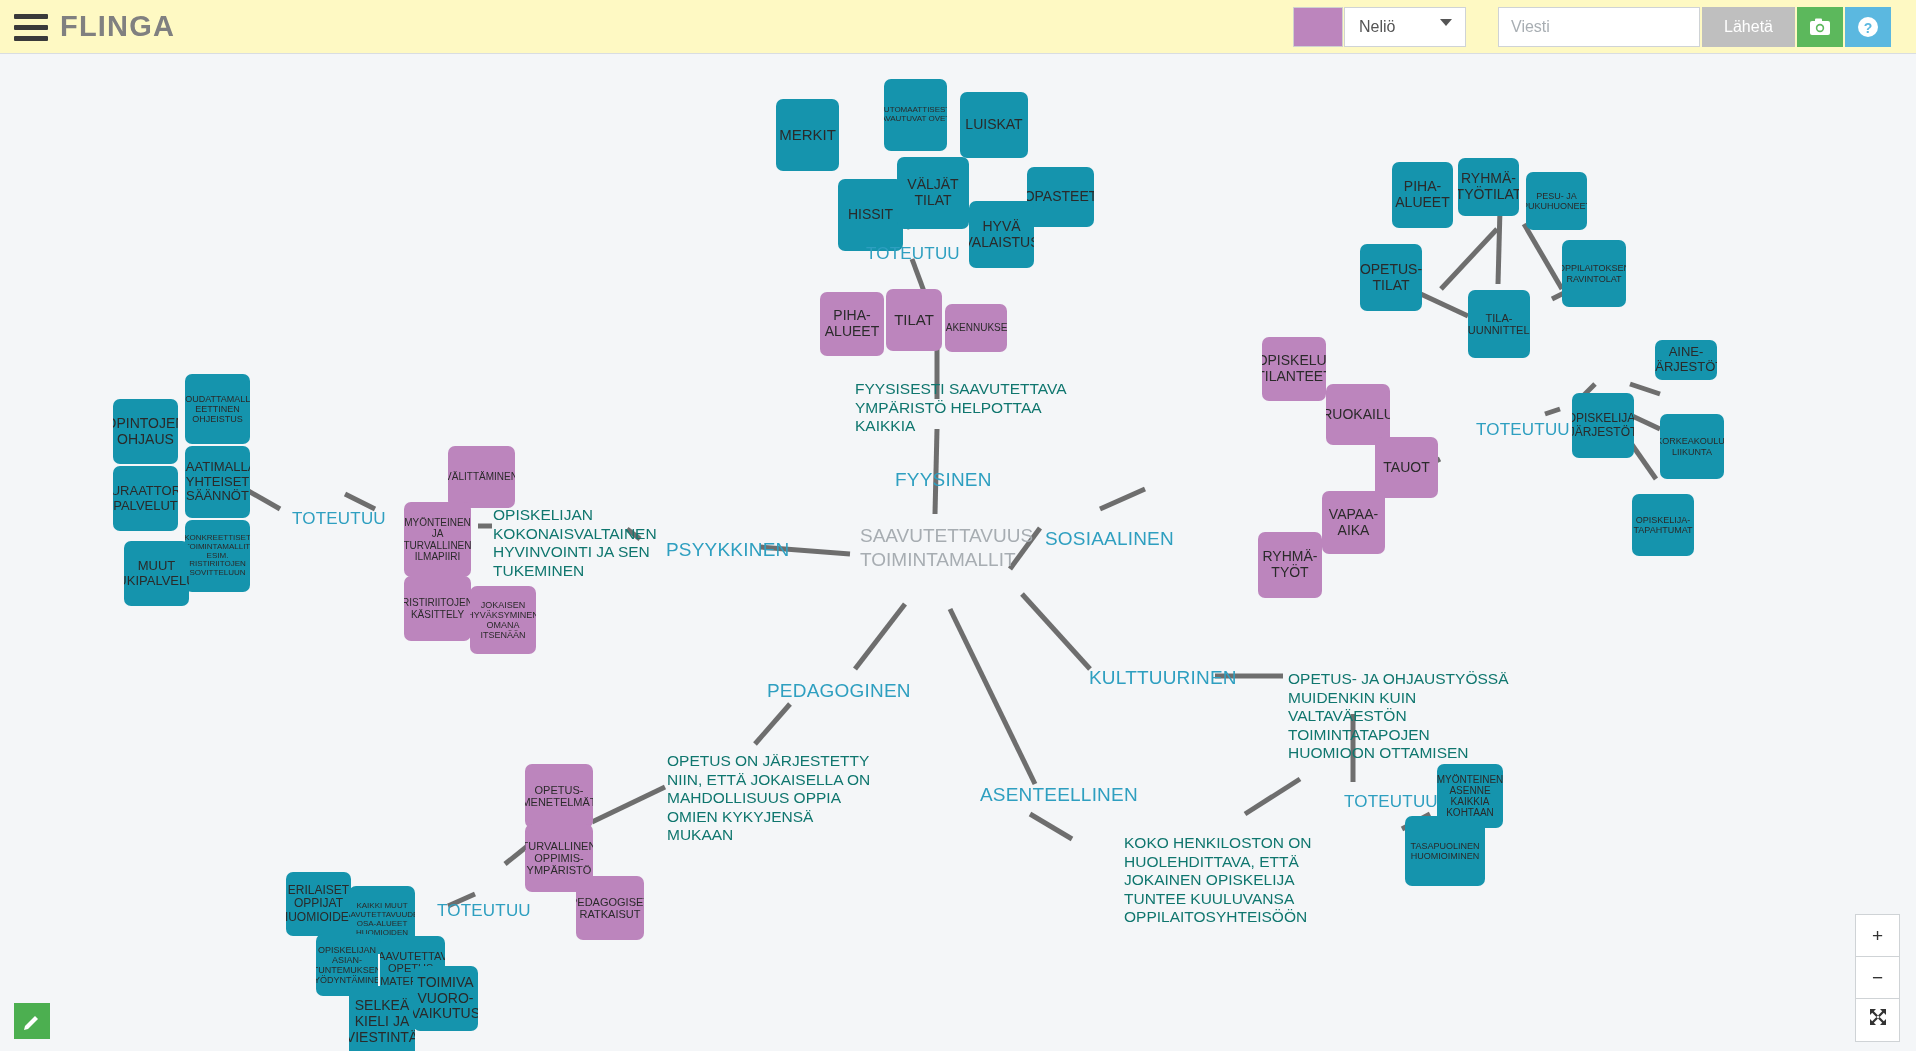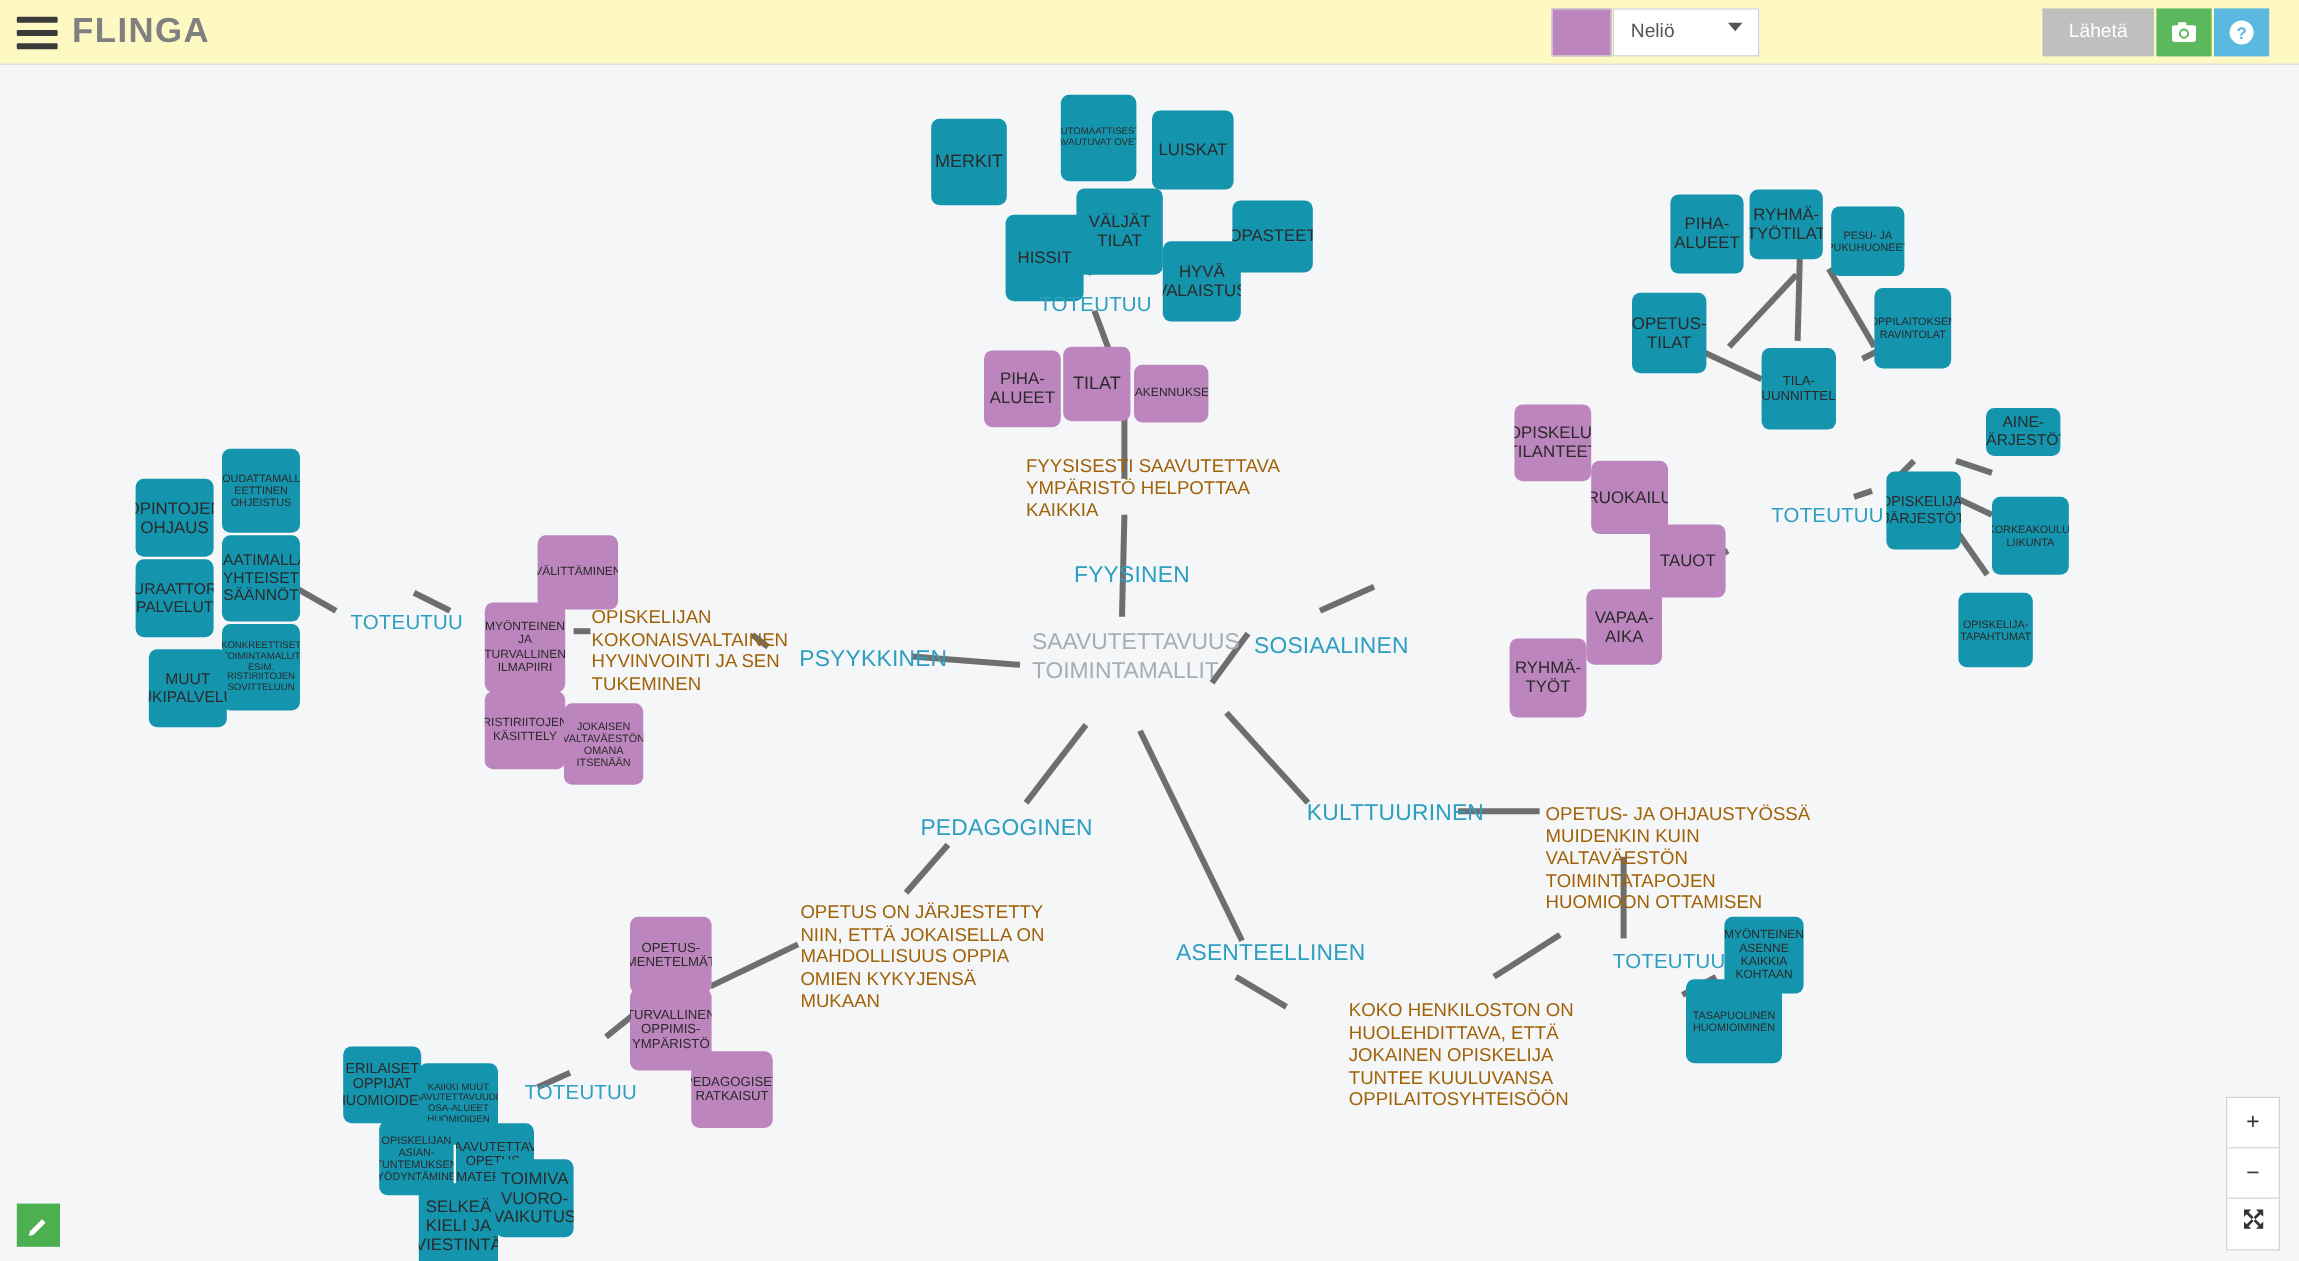--- a/index.html
+++ b/index.html
@@ -132,21 +132,21 @@
     position: absolute;
     color: #a7adb2;
     font-size: 19px;
     line-height: 1.25;
     white-space: pre-line;
     text-align: left;
     user-select: none;
   }
   .pinktext {
     position: absolute;
-    color: #a16207;
+    color: #0f766e;
     font-size: 15.5px;
     line-height: 1.2;
     white-space: pre-line;
     user-select: none;
   }
 
   
   #edit-fab {
     position: absolute; left: 14px; top: 1003px;
     width: 36px; height: 36px;
@@ -177,20 +177,21 @@
     <span></span>
   </div>
 
   <div id="brand">FLINGA</div>
 
   <div class="hdr-ctl" id="color-swatch"></div>
 
   <div id="shape-select">Neliö</div>
   <div id="shape-caret"></div>
 
+  <input class="hdr-ctl" id="msg-input" type="text" placeholder="Viesti" style="">
 
   <button class="hdr-ctl" id="send-btn">Lähetä</button>
 
   <button class="hdr-ctl" id="cam-btn">
     <svg width="22" height="18" viewBox="0 0 22 18">
       <rect x="1" y="3" width="20" height="14" rx="2" fill="#fff"></rect>
       <rect x="6" y="0.5" width="7" height="3.5" rx="1" fill="#fff"></rect>
       <circle cx="11" cy="10" r="4.2" fill="#5cb85c"></circle>
       <circle cx="11" cy="10" r="2.6" fill="#fff"></circle>
     </svg>
@@ -284,21 +285,21 @@
     <div class="node blue" style="left: 124px; top: 487px; width: 65px; height: 65px; font-size: 13px; white-space: pre-line;">MUUT
 TUKIPALVELUT</div>
     <div class="node pink" style="left: 448px; top: 392px; width: 67px; height: 62px; font-size: 10px; white-space: pre-line;">VÄLITTÄMINEN</div>
     <div class="node pink" style="left: 404px; top: 448px; width: 67px; height: 75px; font-size: 10px; white-space: pre-line;">MYÖNTEINEN
 JA
 TURVALLINEN
 ILMAPIIRI</div>
     <div class="node pink" style="left: 404px; top: 522px; width: 67px; height: 65px; font-size: 10px; white-space: pre-line;">RISTIRIITOJEN
 KÄSITTELY</div>
     <div class="node pink" style="left: 470px; top: 532px; width: 66px; height: 68px; font-size: 9px; white-space: pre-line;">JOKAISEN
-VALTAVÄESTÖN
+HYVÄKSYMINEN
 OMANA
 ITSENÄÄN</div>
     <div class="node blue" style="left: 1392px; top: 108px; width: 61px; height: 66px; font-size: 14px; white-space: pre-line;">PIHA-
 ALUEET</div>
     <div class="node blue" style="left: 1458px; top: 104px; width: 61px; height: 58px; font-size: 14px; white-space: pre-line;">RYHMÄ-
 TYÖTILAT</div>
     <div class="node blue" style="left: 1526px; top: 118px; width: 61px; height: 58px; font-size: 9px; white-space: pre-line;">PESU- JA
 PUKUHUONEET</div>
     <div class="node blue" style="left: 1360px; top: 190px; width: 62px; height: 67px; font-size: 14px; white-space: pre-line;">OPETUS-
 TILAT</div>

